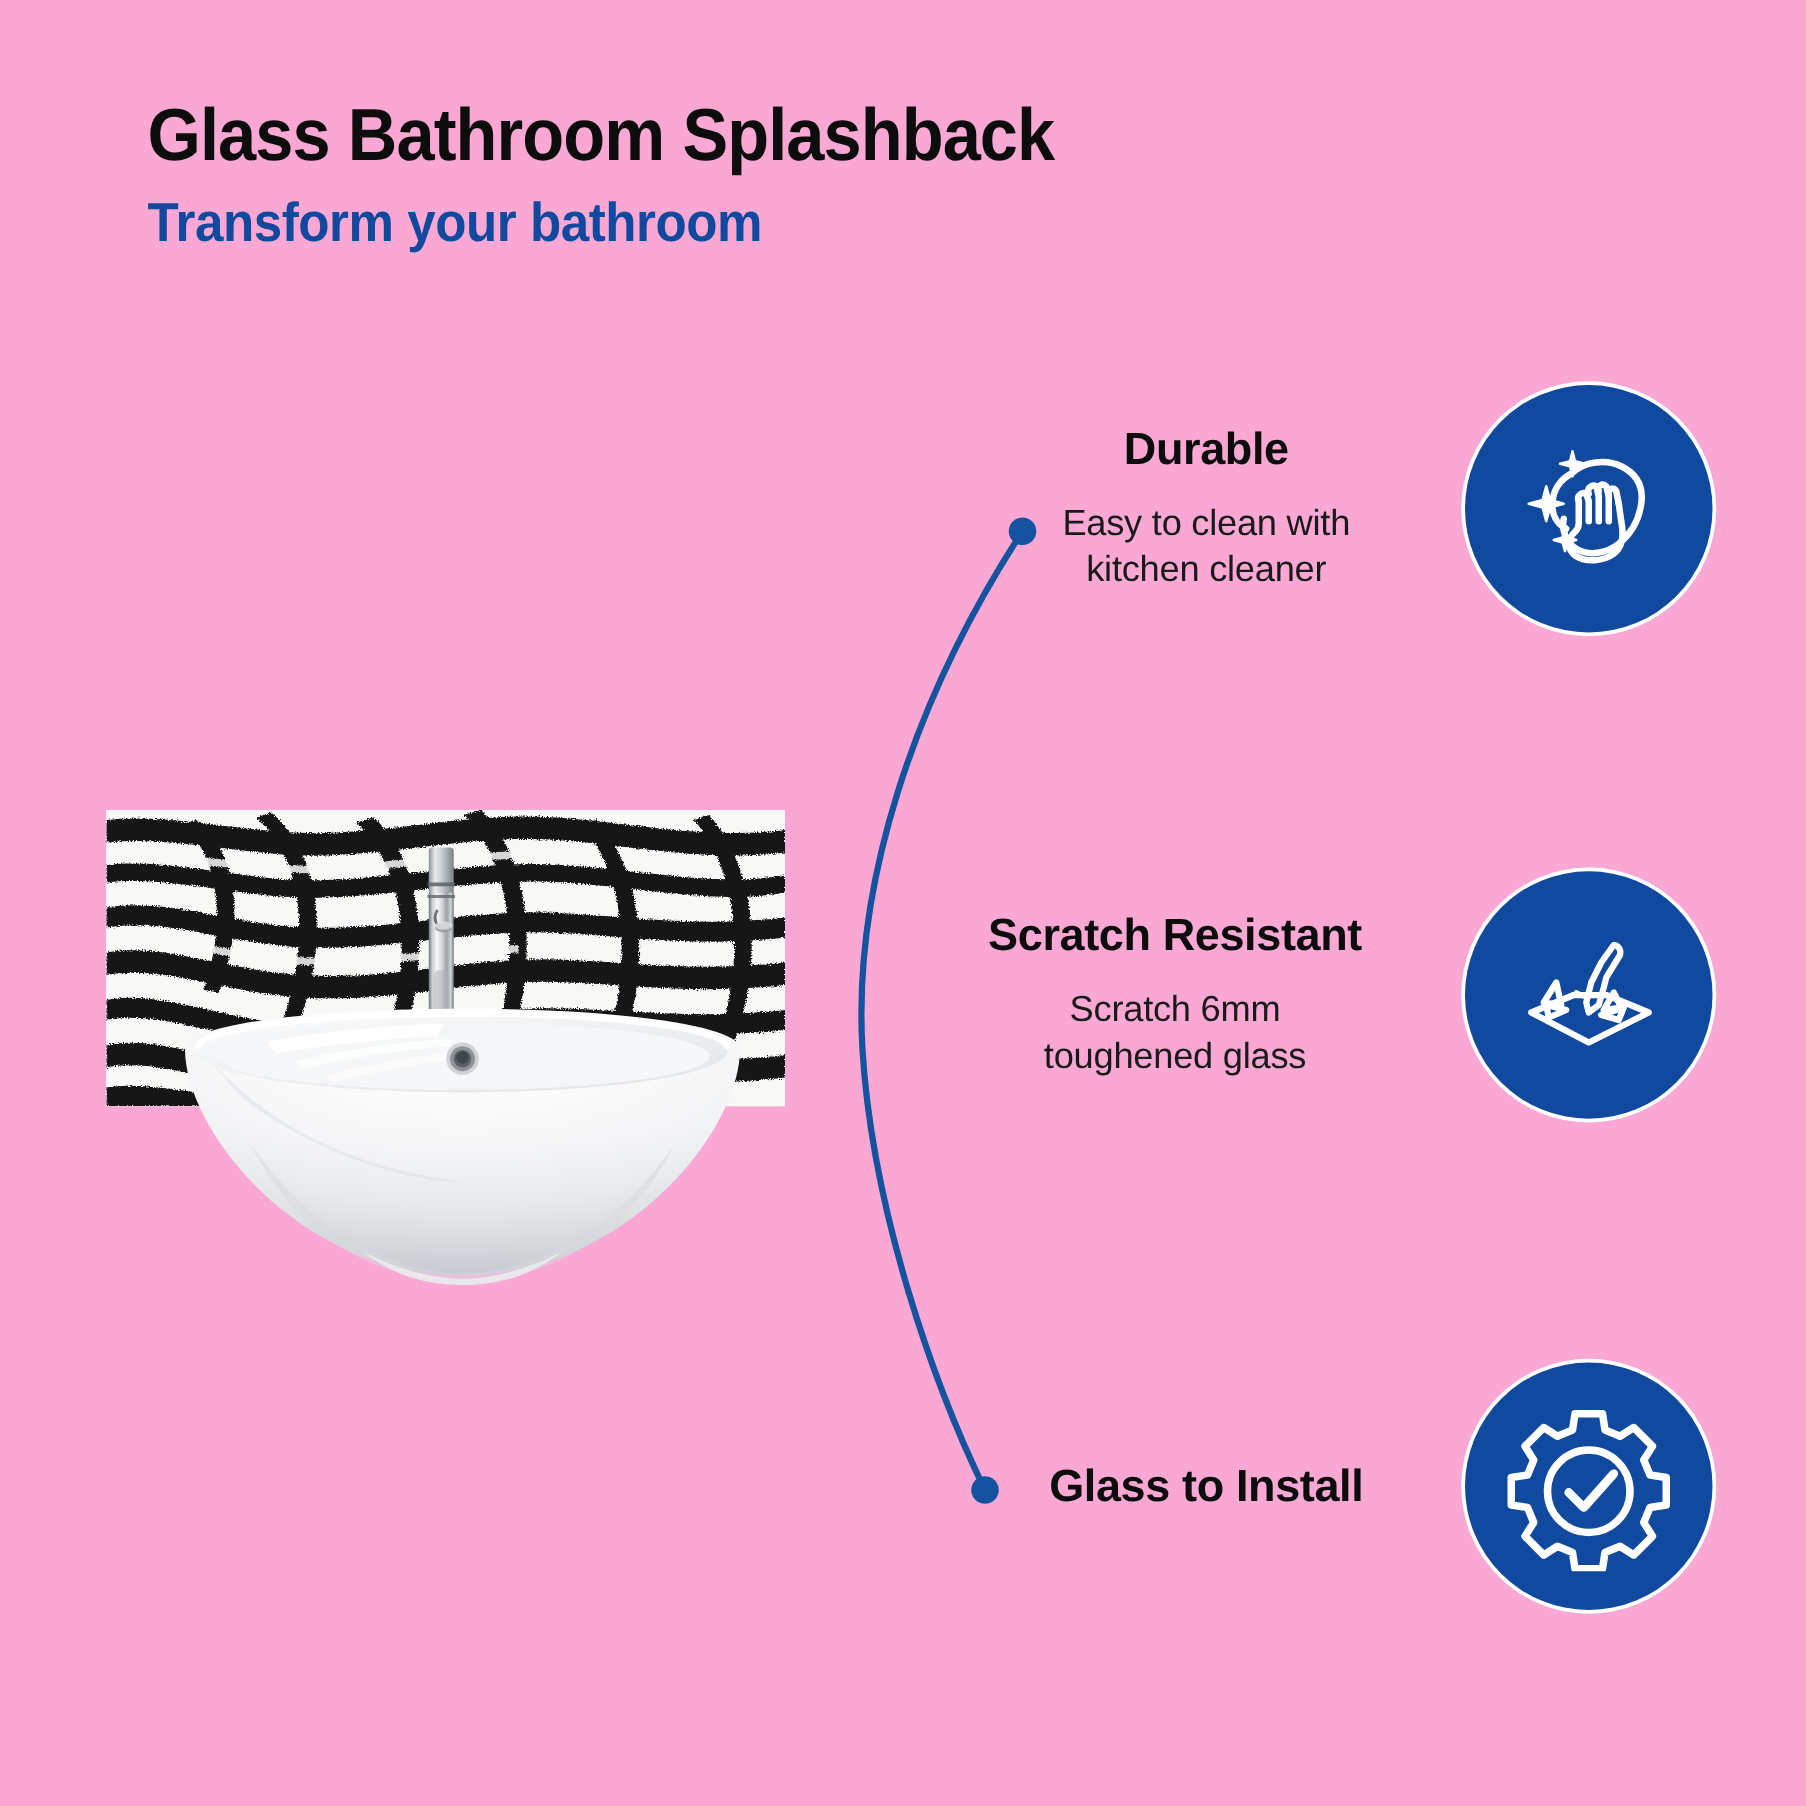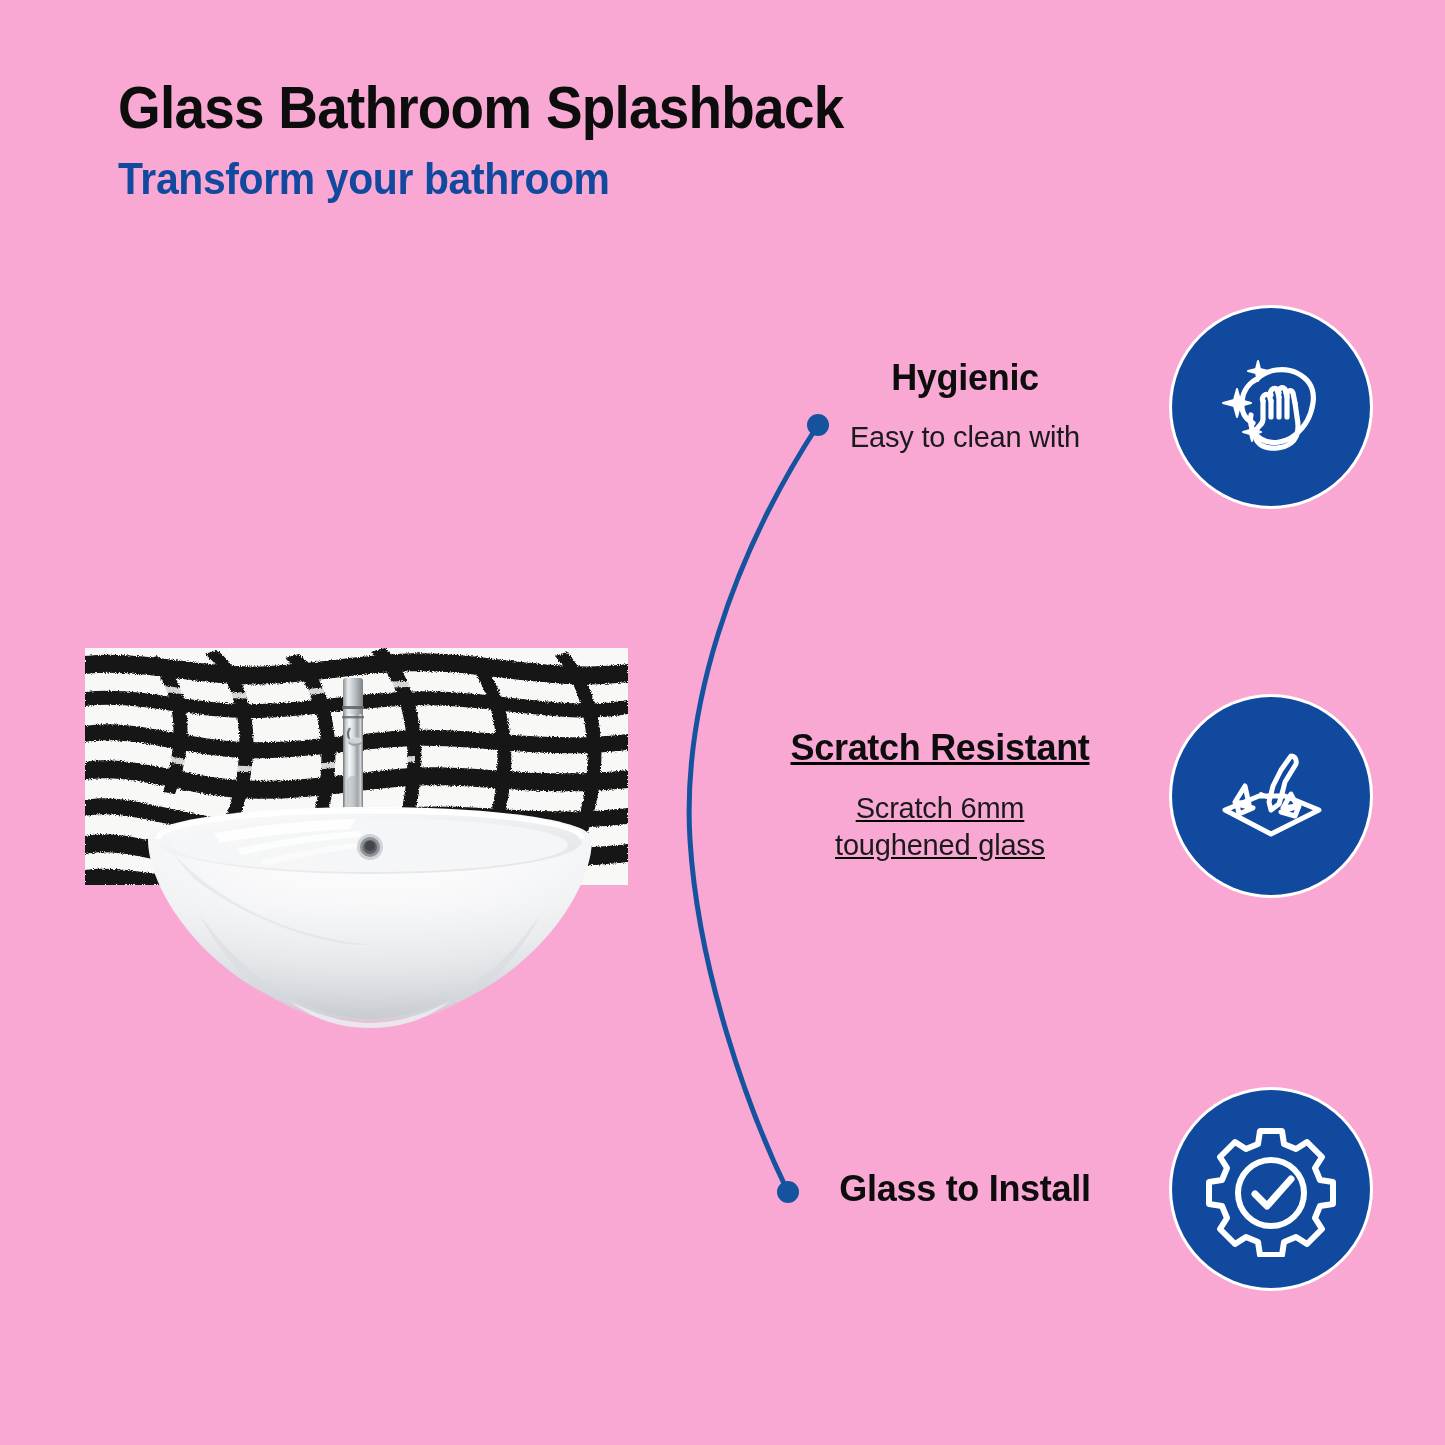--- a/index.html
+++ b/index.html
@@ -108,21 +108,21 @@
     display: flex;
     align-items: center;
     justify-content: center;
     box-shadow: 0 0 0 3px #ffffff;
   }
   .badge svg { display: block; }
 
   #feature-1 { left: 800px; top: 308px; }
   #feature-2 { left: 750px; top: 697px; }
   #feature-3 { left: 800px; top: 1090px; }
-  #feature-2 .feature-text { width: 380px; text-decoration: underline; }
+  #feature-2 .feature-text { width: 380px; }
 </style>
 </head>
 <body>
 
 <div id="page">
 
   <div id="header">
     <div id="title">Glass Bathroom Splashback</div>
     <div id="subtitle">Transform your bathroom</div>
   </div>
@@ -246,23 +246,24 @@
   <div id="connector">
     <svg viewBox="0 0 200 860">
       <path d="M158,45 C70,180 22,330 30,460 C38,590 88,730 128,812" fill="none" stroke="#15539F" stroke-width="5" stroke-linecap="round"></path>
       <circle cx="158" cy="45" r="11" fill="#15539F"></circle>
       <circle cx="128" cy="812" r="11" fill="#15539F"></circle>
     </svg>
   </div>
 
   <div class="feature" id="feature-1">
     <div class="feature-text">
-      <div class="feature-title">Hygienic</div>
+      <div class="feature-title">Durable</div>
       <div class="feature-desc">
         <div>Easy to clean with</div>
+        <div>kitchen cleaner</div>
       </div>
     </div>
     <div class="badge">
       <svg width="124" height="124" viewBox="0 0 124 124" fill="none" stroke="#ffffff" stroke-width="5.2" stroke-linecap="round" stroke-linejoin="round">
 
         <path d="M48,34 C58,24 76,22 88,28 C100,34 106,44 104,58
                  C102,72 96,82 86,90 C76,98 62,100 52,94
                  C44,89 40,80 42,70"></path>
         <path d="M48,34 C40,38 34,46 33,56 C32,66 36,74 44,78"></path>
 

